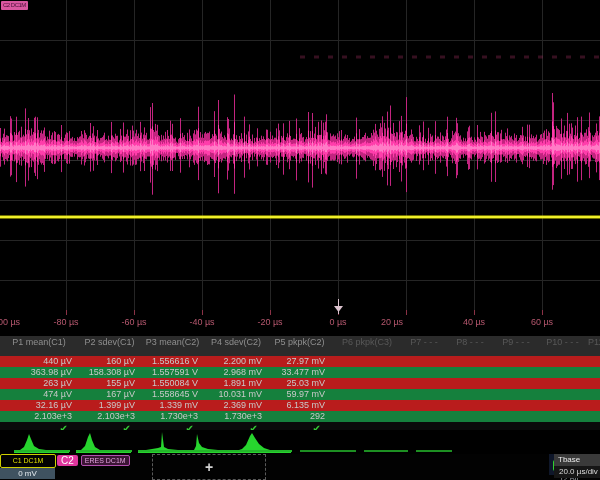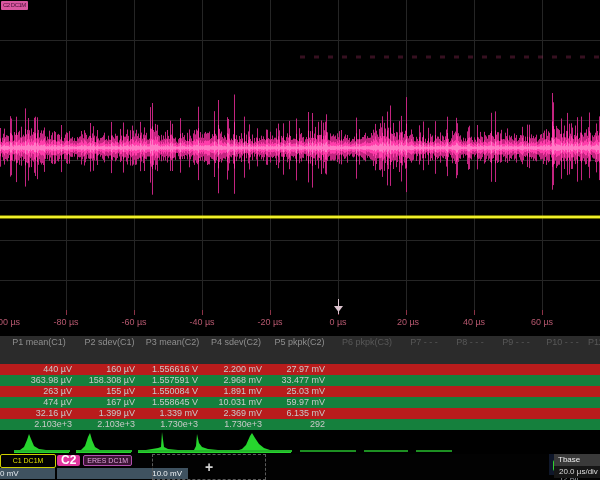--- a/index.html
+++ b/index.html
@@ -17,40 +17,40 @@
 
   
   .tick-label{position:absolute;top:0;transform:translateX(-50%);
     color:#b5576e;font-size:9px;white-space:nowrap;}
   #axis{left:0;top:317px;width:600px;height:16px;}
 
   
   #ptable{left:0;top:336px;width:600px;height:94px;background:#0b0b0b;
     display:grid;grid-template-columns:78px 63px 63px 64px 63px 68px 46px 46px 46px 47px 16px;
     grid-auto-rows:auto;font-size:9px;color:#c9c9c9;overflow:hidden;}
-  .th{background:#2b2b2b;color:#8f8f8f;text-align:center;height:28px;line-height:12px;
+  .th{background:#2b2b2b;color:#8f8f8f;text-align:center;height:20px;line-height:12px;
       white-space:nowrap;overflow:hidden;}
   .th.dim{color:#585858;text-align:center;padding-left:4px;}
   .td{text-align:right;padding-right:6px;height:11px;line-height:11px;white-space:nowrap;}
   .row-a{background:#b91c1c;} .row-b{background:#15803d;}
   .td.chk{color:#35cf35;font-size:10px;height:14px;line-height:13px;background:#0a0a0a;padding-right:10px;}
 
   
   #histicons{left:0;top:430px;width:600px;height:24px;background:#000;}
   .histicon{position:absolute;top:1px;}
   .hbase{position:absolute;top:20px;height:2px;background:#1d8f22;}
 
   
   #bottom-bar{left:0;top:454px;width:600px;height:26px;background:#020202;}
   #c1-box{left:0;top:0;width:54px;height:12px;border:1px solid #cfcf00;border-radius:2px;
     color:#e3e300;font-size:7px;line-height:12px;text-align:center;white-space:nowrap;overflow:hidden;}
   #c1-val{left:0;top:14px;width:55px;height:11px;background:#3f5260;color:#e3e9ee;
-    font-size:8px;line-height:11px;}
+    font-size:8px;line-height:11px;text-align:center;}
   #c2-box{left:57px;top:0;width:131px;height:13px;display:flex;align-items:center;gap:3px;}
-  #c2-badge{background:#e0369e;color:#fff;font-weight:bold;font-size:12px;line-height:11px;
+  #c2-badge{background:#e0369e;color:#fff;font-weight:normal;font-size:10px;line-height:11px;
     padding:0 4px;border-radius:2px;}
   #c2-pill{border:1px solid #b14fae;background:#3c1535;color:#dfa3dc;font-size:7px;
     line-height:9px;padding:0 3px;border-radius:2px;white-space:nowrap;}
   #c2-val{left:57px;top:14px;width:131px;height:11px;background:#3f5260;color:#eef2f5;
     font-size:8px;line-height:11px;text-align:right;padding-right:6px;box-sizing:border-box;}
   #add-box{left:152px;top:0;width:112px;height:24px;border:1px dashed #5a5a5a;
     display:flex;align-items:center;justify-content:center;}
   #plus{color:#d4d4d4;font-size:14px;font-weight:bold;line-height:14px;}
   #hd-wrap{left:513px;top:0;width:40px;height:21px;background:#0f172a;text-align:center;margin-left:36px;}
   #hd-badge{display:inline-block;margin-top:1px;width:33px;background:#2fd12f;color:#052805;
@@ -101,21 +101,21 @@
     <polygon points="334,306 343,306 338.5,312" fill="#dcc3cf"></polygon>
   </svg>
 
 <div class="abs" id="axis">
     <div class="tick-label" style="left: 5px;">-100 µs</div>
     <div class="tick-label" style="left: 66px;">-80 µs</div>
     <div class="tick-label" style="left: 134px;">-60 µs</div>
     <div class="tick-label" style="left: 202px;">-40 µs</div>
     <div class="tick-label" style="left: 270px;">-20 µs</div>
     <div class="tick-label" style="left: 338px;">0 µs</div>
-    <div class="tick-label" style="left: 408px;">20 µs</div>
+    <div class="tick-label" style="left: 392px;">20 µs</div>
     <div class="tick-label" style="left: 474px;">40 µs</div>
     <div class="tick-label" style="left: 542px;">60 µs</div>
   </div>
 
 <div class="abs" id="ptable">
     <div class="th">P1 mean(C1)</div>
     <div class="th">P2 sdev(C1)</div>
     <div class="th">P3 mean(C2)</div>
     <div class="th">P4 sdev(C2)</div>
     <div class="th">P5 pkpk(C2)</div>
@@ -231,21 +231,20 @@
   </div>
 
 <div class="abs" id="bottom-bar">
   <div class="abs" id="c1-box">C1 DC1M</div>
   <div class="abs" id="c1-val">0 mV</div>
 
   <div class="abs" id="c2-box">
     <span id="c2-badge">C2</span>
     <span id="c2-pill">ERES DC1M</span>
   </div>
-  <div class="abs" id="c2-val">10.0 mV</div>
 
   <div class="abs" id="add-box">
     <span id="plus">+</span>
   </div>
 
   <div class="abs" id="hd-wrap">
     <span id="hd-badge">HD</span>
     <span id="hd-bits">12 Bit</span>
   </div>
 

